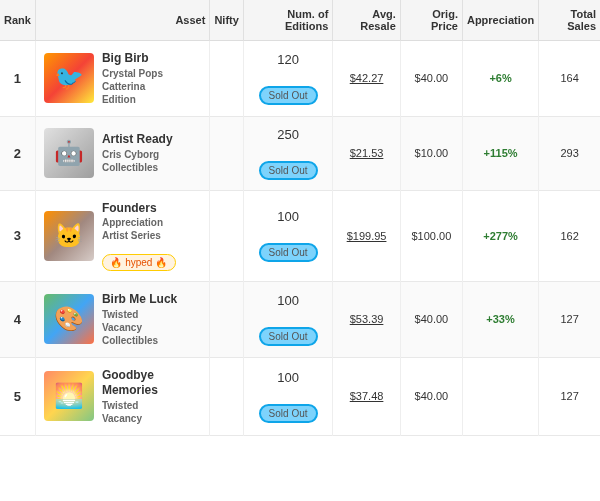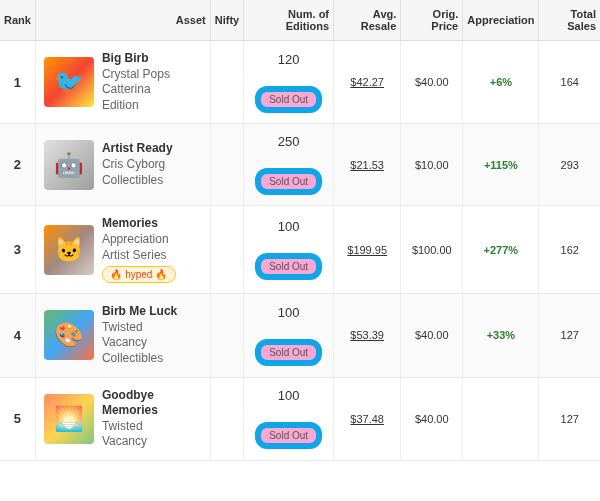--- a/index.html
+++ b/index.html
@@ -37,45 +37,45 @@
       vertical-align: middle;
       border-right: 1px solid #eeeeee;
       font-size: 11px;
       color: #333;
     }
     tbody td:last-child { border-right: none; }
     .rank-cell { font-weight: 600; font-size: 13px; }
     .asset-cell { text-align: left; padding-left: 8px; }
     .asset-info { display: inline-block; vertical-align: middle; }
     .asset-name { font-weight: 700; font-size: 12px; line-height: 1.3; }
-    .asset-sub { font-size: 12px; color: #666; line-height: 1.3; }
+    .asset-sub { font-size: 10px; color: #666; line-height: 1.3; font-weight: bold; }
     .asset-cell-inner { display: flex; align-items: center; }
     .sold-out-badge {
       display: inline-block;
-      border: 6px solid #0ea5e9;
+      border: 2px solid #0ea5e9;
       border-radius: 12px;
       padding: 2px 8px;
       font-size: 10px;
       color: #555;
-      background: #f9a8d4;
+      background: #7dd3fc;
       margin-top: 19px;
     }
     .nifty-cell { text-align: center; }
     .num-editions { font-size: 13px; font-weight: 400; }
     .appreciation-pos { color: #2e7d32; font-weight: 600; }
     .price-cell { font-weight: 500; text-decoration: underline; }
     .hyped-badge {
       display: inline-block;
       background: #fff3e0;
       border: 1px solid #ffcc02;
       border-radius: 10px;
       padding: 2px 7px;
       font-size: 10px;
       color: #e65100;
-      margin-top: 3px;
+      margin-top: 12px;
     }
     
     .thumb-1 { background: linear-gradient(135deg, #ff9800 0%, #f44336 50%, #ffeb3b 100%); }
     .thumb-2 { background: linear-gradient(135deg, #e0e0e0 0%, #9e9e9e 100%); }
     .thumb-3 { background: linear-gradient(135deg, #ff8f00 0%, #a1887f 50%, #d7ccc8 100%); }
     .thumb-4 { background: linear-gradient(135deg, #66bb6a 0%, #42a5f5 50%, #ff7043 100%); }
     .thumb-5 { background: linear-gradient(135deg, #ff8a65 0%, #ffd54f 50%, #81c784 100%); }
 
     
     .thumb-container {
@@ -144,21 +144,21 @@
         <td class="price-cell">$21.53</td>
         <td>$10.00</td>
         <td class="appreciation-pos">+115%</td>
         <td>293</td>
       </tr>
       <tr>
         <td class="rank-cell">3</td>
         <td class="asset-cell">
           <div class="asset-cell-inner">
             <div class="thumb-container thumb-3">🐱</div>
-            <div class="asset-info"><div class="asset-name">Memories</div><div class="asset-sub">Appreciation</div><div class="asset-sub">Artist Series</div><div class="hyped-badge">🔥 hyped 🔥</div></div>
+            <div class="asset-info"><div class="asset-name">Founders</div><div class="asset-sub">Appreciation</div><div class="asset-sub">Artist Series</div><div class="hyped-badge">🔥 hyped 🔥</div></div>
           </div>
         </td>
         <td class="nifty-cell"></td>
         <td><div class="num-editions">100</div><div class="sold-out-badge">Sold Out</div></td>
         <td class="price-cell">$199.95</td>
         <td>$100.00</td>
         <td class="appreciation-pos">+277%</td>
         <td>162</td>
       </tr>
       <tr>

